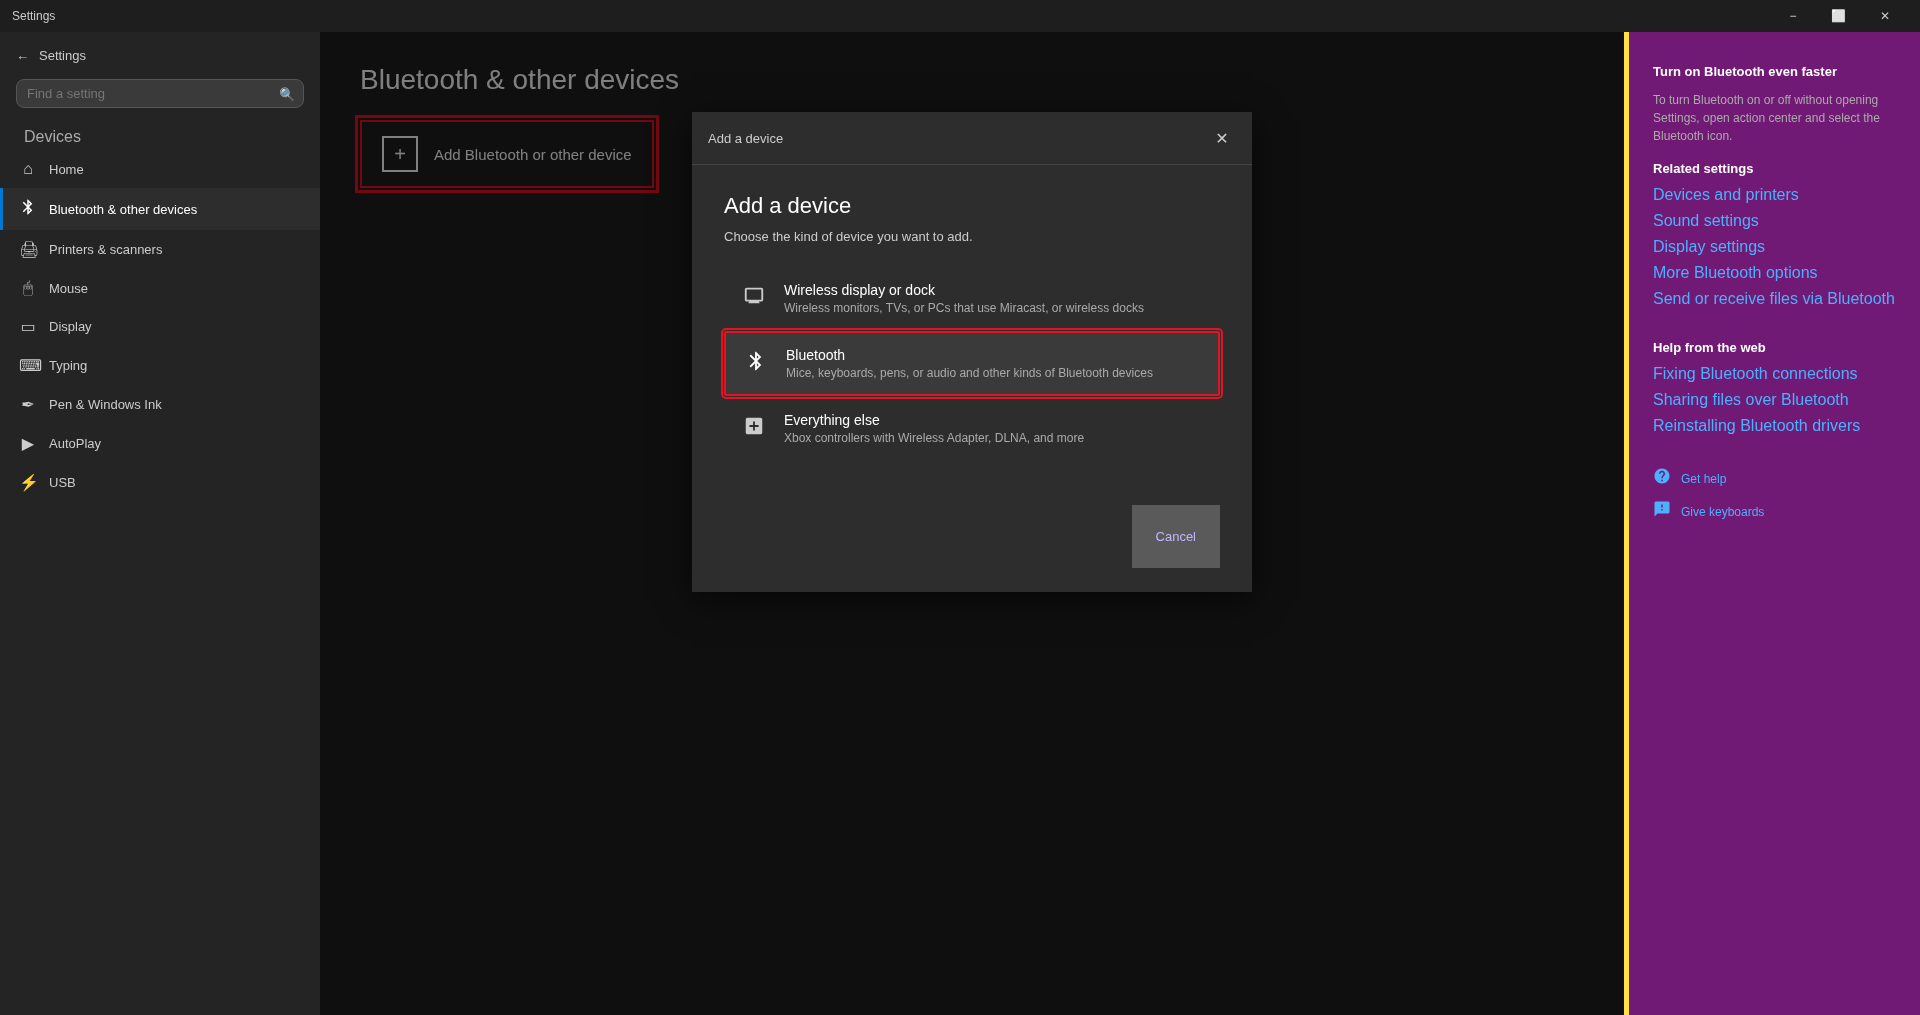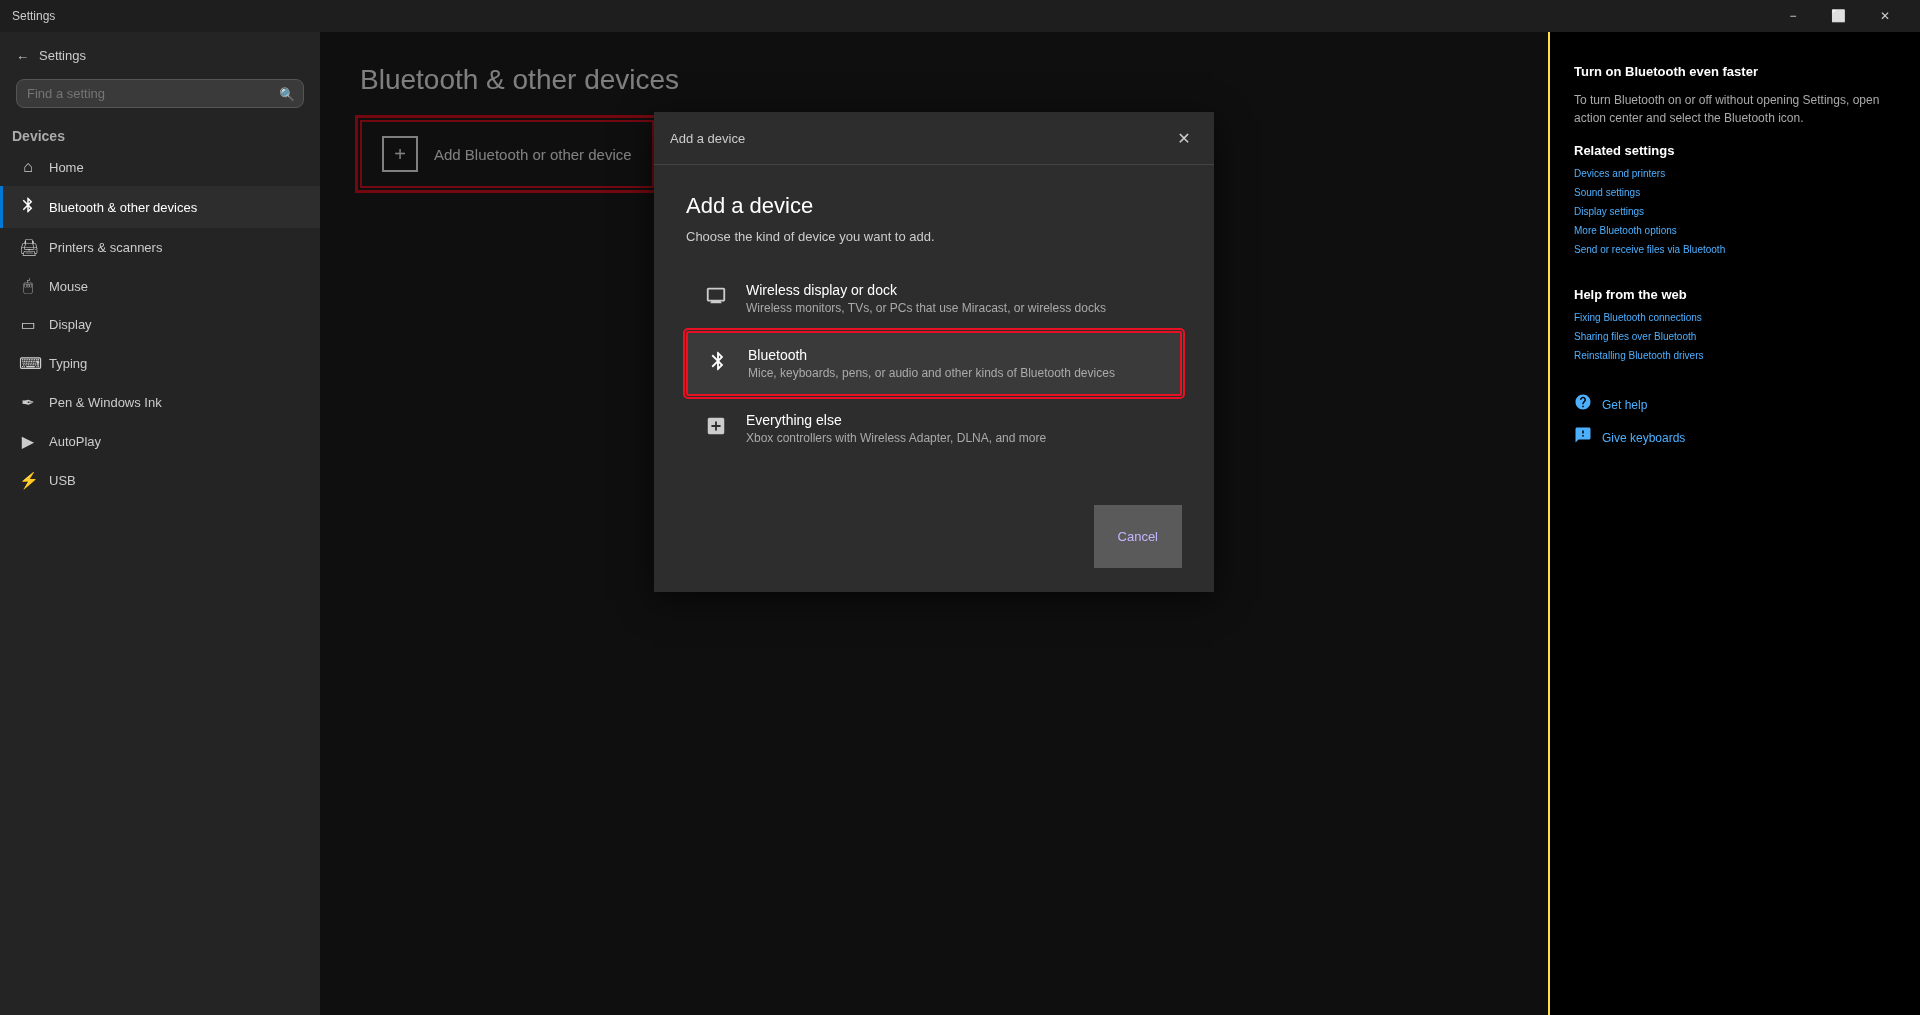--- a/index.html
+++ b/index.html
@@ -89,25 +89,25 @@
     .sidebar-search-icon {
       position: absolute;
       right: 8px;
       top: 50%;
       transform: translateY(-50%);
       color: #aaa;
       font-size: 13px;
     }
 
     .sidebar-section-label {
-      font-size: 14px;
+      font-size: 16px;
       color: #aaa;
-      padding: 12px 12px 4px;
+      padding: 12px 24px 4px;
       text-transform: none;
-      font-weight: 700;
+      font-weight: 400;
     }
 
     .sidebar-item {
       display: flex;
       align-items: center;
       gap: 12px;
       padding: 10px 16px;
       cursor: pointer;
       font-size: 13px;
       color: #cccccc;
@@ -268,25 +268,25 @@
       background: #5a5a5a;
       border: none;
       color: #c4b5fd;
       padding: 24px 24px;
       font-size: 13px;
       cursor: pointer;
     }
 
     
     .right-panel {
-      width: 372px;
-      background: #000000;
+      width: 296px;
+      background: #701a75;
       flex-shrink: 0;
       padding: 32px 24px;
-      border-left: 2px solid #fde047;
+      border-left: 5px solid #fde047;
       overflow-y: auto;
     }
 
     .right-section-title {
       font-size: 13px;
       font-weight: 600;
       color: #fff;
       margin-bottom: 12px;
     }
 
@@ -300,21 +300,21 @@
     .related-links-title {
       font-size: 13px;
       font-weight: 600;
       color: #fff;
       margin-bottom: 10px;
     }
 
     .related-link {
       display: block;
       color: #4db0ff;
-      font-size: 10px;
+      font-size: 16px;
       text-decoration: none;
       margin-bottom: 8px;
       cursor: pointer;
     }
 
     .help-section {
       margin-top: 32px;
     }
     .help-item {
       display: flex;

